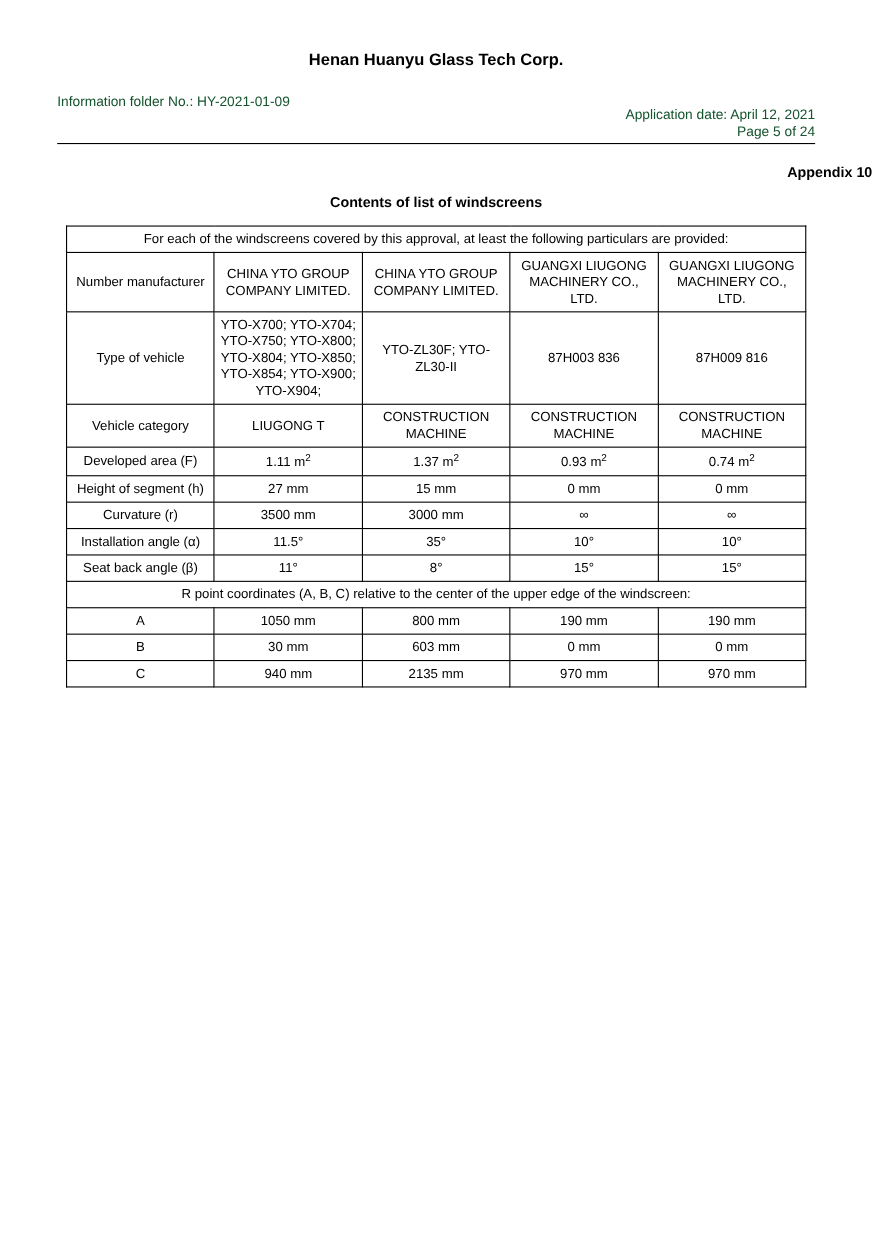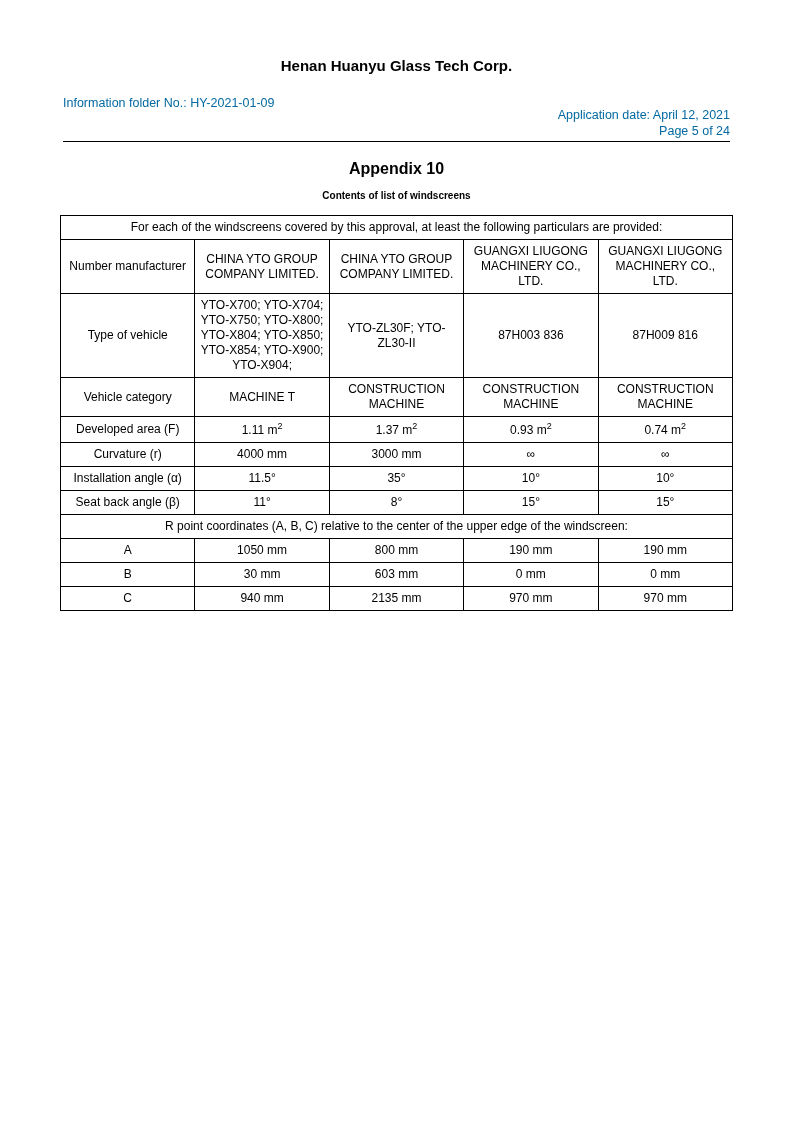--- a/index.html
+++ b/index.html
@@ -10,60 +10,60 @@
   body {
     font-family: "Liberation Sans", sans-serif;
   }
   .page {
     width: 793px;
     height: 1122px;
     background: #ffffff;
     margin: 0 auto;
     position: relative;
     box-sizing: border-box;
-    padding: 11px;
+    padding: 0;
     overflow: hidden;
   }
   .doc-title {
     text-align: center;
     font-size: 15px;
     font-weight: bold;
     color: #000;
     margin-top: 46px;
   }
   .header-row {
     margin-top: 22px;
     padding: 0 52px 0 52px;
     display: flex;
     justify-content: space-between;
     align-items: flex-start;
     font-size: 12.5px;
-    color: #0369a1;
+    color: #14532d;
   }
   .header-left {
     white-space: nowrap;
   }
   .header-right {
     text-align: right;
     line-height: 1.25;
     margin-top: 12px;
   }
   .header-rule {
     margin: 2px 52px 0 52px;
     border-bottom: 1px solid #000;
   }
   .appendix-title {
-    text-align: center;
-    font-size: 16px;
+    text-align: right;
+    font-size: 13px;
     font-weight: bold;
     margin-top: 18px;
   }
   .appendix-sub {
     text-align: center;
-    font-size: 10px;
+    font-size: 13px;
     font-weight: bold;
     margin-top: 12px;
   }
   table.ws {
     border-collapse: collapse;
     margin: 14px auto 0 auto;
     width: 673px;
     table-layout: fixed;
   }
   table.ws td {
@@ -129,38 +129,45 @@
       <tr>
         <td class="label">Type of vehicle</td>
         <td class="val">YTO-X700; YTO-X704; YTO-X750; YTO-X800; YTO-X804; YTO-X850; YTO-X854; YTO-X900; YTO-X904;</td>
         <td class="val">YTO-ZL30F; YTO-ZL30-II</td>
         <td class="val">87H003 836</td>
         <td class="val">87H009 816</td>
       </tr>
 
       <tr>
         <td class="label">Vehicle category</td>
-        <td class="val">MACHINE T</td>
+        <td class="val">LIUGONG T</td>
         <td class="val">CONSTRUCTION MACHINE</td>
         <td class="val">CONSTRUCTION MACHINE</td>
         <td class="val">CONSTRUCTION MACHINE</td>
       </tr>
 
       <tr>
         <td class="label">Developed area (F)</td>
         <td class="val sup-cell">1.11 m<span class="sup">2</span></td>
         <td class="val sup-cell">1.37 m<span class="sup">2</span></td>
         <td class="val sup-cell">0.93 m<span class="sup">2</span></td>
         <td class="val sup-cell">0.74 m<span class="sup">2</span></td>
       </tr>
 
+      <tr>
+        <td class="label">Height of segment (h)</td>
+        <td class="val">27 mm</td>
+        <td class="val">15 mm</td>
+        <td class="val">0 mm</td>
+        <td class="val">0 mm</td>
+      </tr>
 
       <tr>
         <td class="label">Curvature (r)</td>
-        <td class="val">4000 mm</td>
+        <td class="val">3500 mm</td>
         <td class="val">3000 mm</td>
         <td class="val">∞</td>
         <td class="val">∞</td>
       </tr>
 
       <tr>
         <td class="label">Installation angle (α)</td>
         <td class="val">11.5°</td>
         <td class="val">35°</td>
         <td class="val">10°</td>

